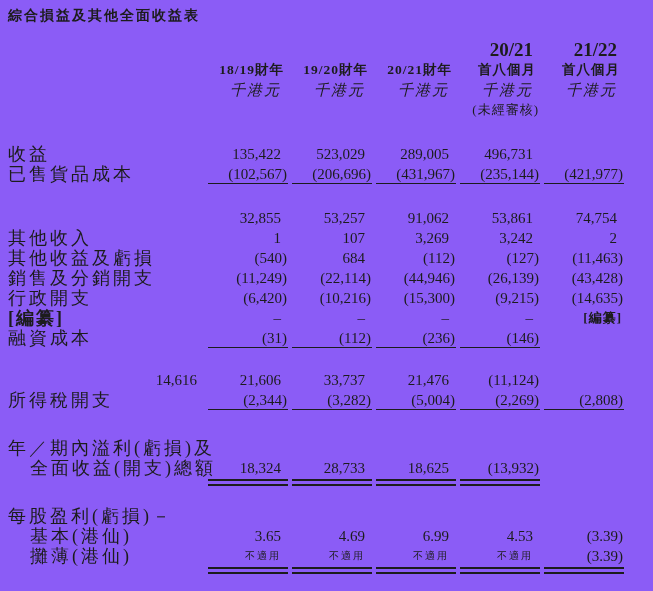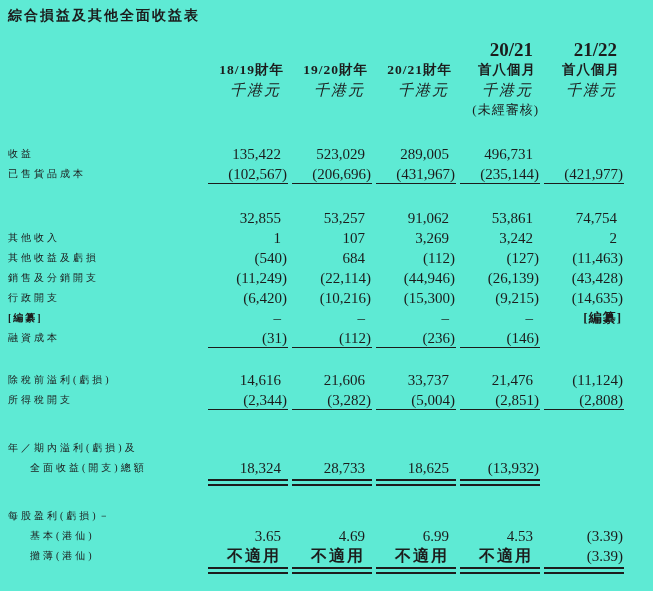--- a/index.html
+++ b/index.html
@@ -1,56 +1,56 @@
 <!DOCTYPE html>
 <html><head>
 <meta charset="utf-8">
 <style>
   html,body{margin:0;padding:0;background:#ffffff;}
   .page{
     position:relative;
     width:653px;height:591px;
     box-sizing:border-box;
     padding:8px 0 0 8px;
-    background:#5eead4;
+    background:#8b5cf6;
     color:#1c1c1c;
     font-family:"Liberation Serif","DejaVu Serif",serif;
     overflow:hidden;
   }
   .title{
     margin:0;
     font-size:14px;
     font-weight:bold;
     letter-spacing:2px;
     line-height:16px;
   }
   .table{margin-top:16px;}
   .row{
     display:grid;
     grid-template-columns:196px 84px 84px 84px 84px 84px;
     line-height:20px;
   }
   .cell{position:relative;}
   
   .lbl{
-    font-size:10px;
+    font-size:18px;
     letter-spacing:3px;
     white-space:nowrap;
   }
   .lbl.ind{padding-left:22px;}
   .lbl.bold{font-weight:bold;letter-spacing:2px;}
   
   .v{
     text-align:right;
     font-size:15px;
     padding-right:7px;
     white-space:nowrap;
   }
   .v.p{padding-right:1px;}          
-  .v.cjk{font-size:16px;letter-spacing:2px;font-weight:bold;}
+  .v.cjk{font-size:10px;letter-spacing:2px;}
   .v.bbr{font-weight:bold;font-size:13px;letter-spacing:1px;padding-right:2px;}
   
   .u1::after{
     content:"";position:absolute;right:0;bottom:0;
     width:80px;border-bottom:1px solid #1c1c1c;
   }
   .u2::after{
     content:"";position:absolute;right:0;bottom:-8px;
     width:80px;height:3px;box-sizing:content-box;
     border-top:2px solid #1c1c1c;border-bottom:2px solid #1c1c1c;
@@ -196,34 +196,33 @@
       <div class="cell lbl">融資成本</div>
       <div class="cell v p u1">(31)</div>
       <div class="cell v p u1">(112)</div>
       <div class="cell v p u1">(236)</div>
       <div class="cell v p u1">(146)</div>
     </div>
 
     <div class="sp22"></div>
 
     <div class="row">
-      <div class="cell lbl">除稅前溢利(虧損)</div>
       <div class="cell v">14,616</div>
       <div class="cell v">21,606</div>
       <div class="cell v">33,737</div>
       <div class="cell v">21,476</div>
       <div class="cell v p">(11,124)</div>
     </div>
 
     <div class="row">
       <div class="cell lbl">所得稅開支</div>
       <div class="cell v p u1">(2,344)</div>
       <div class="cell v p u1">(3,282)</div>
       <div class="cell v p u1">(5,004)</div>
-      <div class="cell v p u1">(2,851)</div>
+      <div class="cell v p u1">(2,269)</div>
       <div class="cell v p u1">(2,808)</div>
     </div>
 
     <div class="sp28"></div>
 
     <div class="row">
       <div class="cell lbl">年／期內溢利(虧損)及</div>
       <div class="cell v"></div>
       <div class="cell v"></div>
       <div class="cell v"></div>

